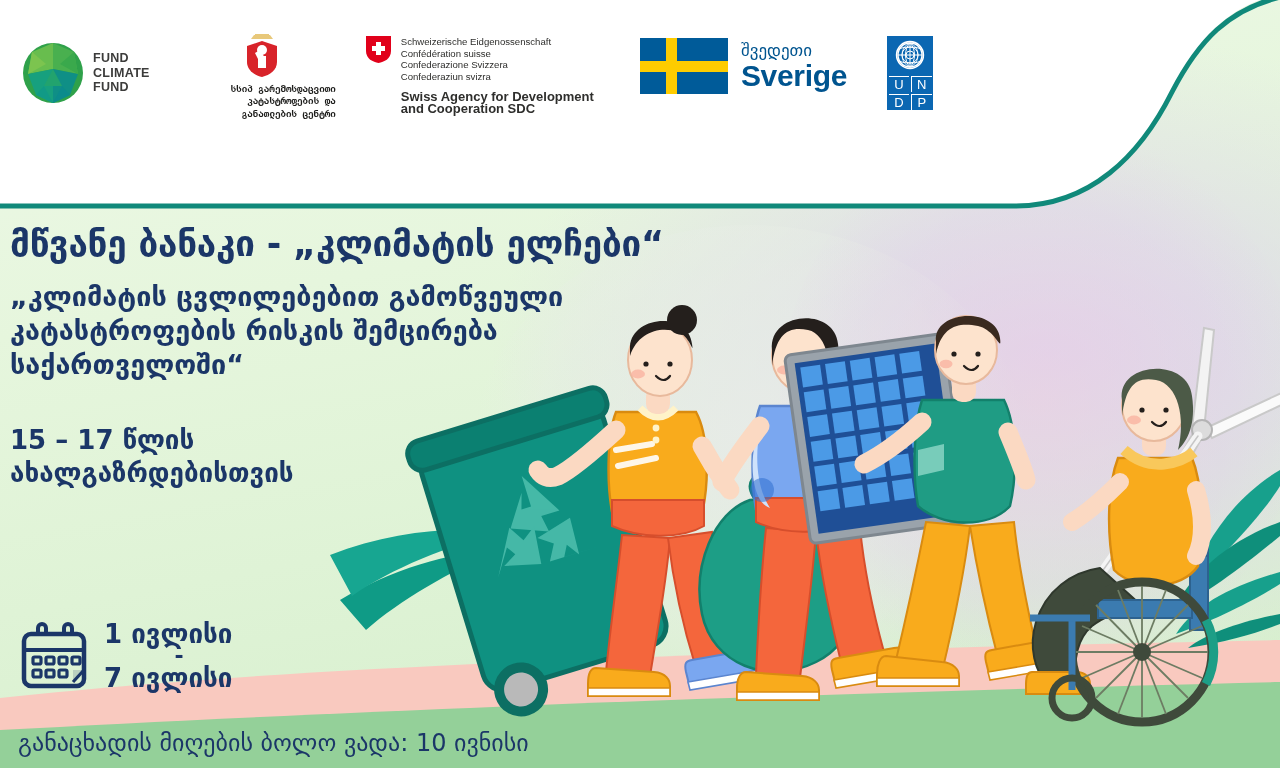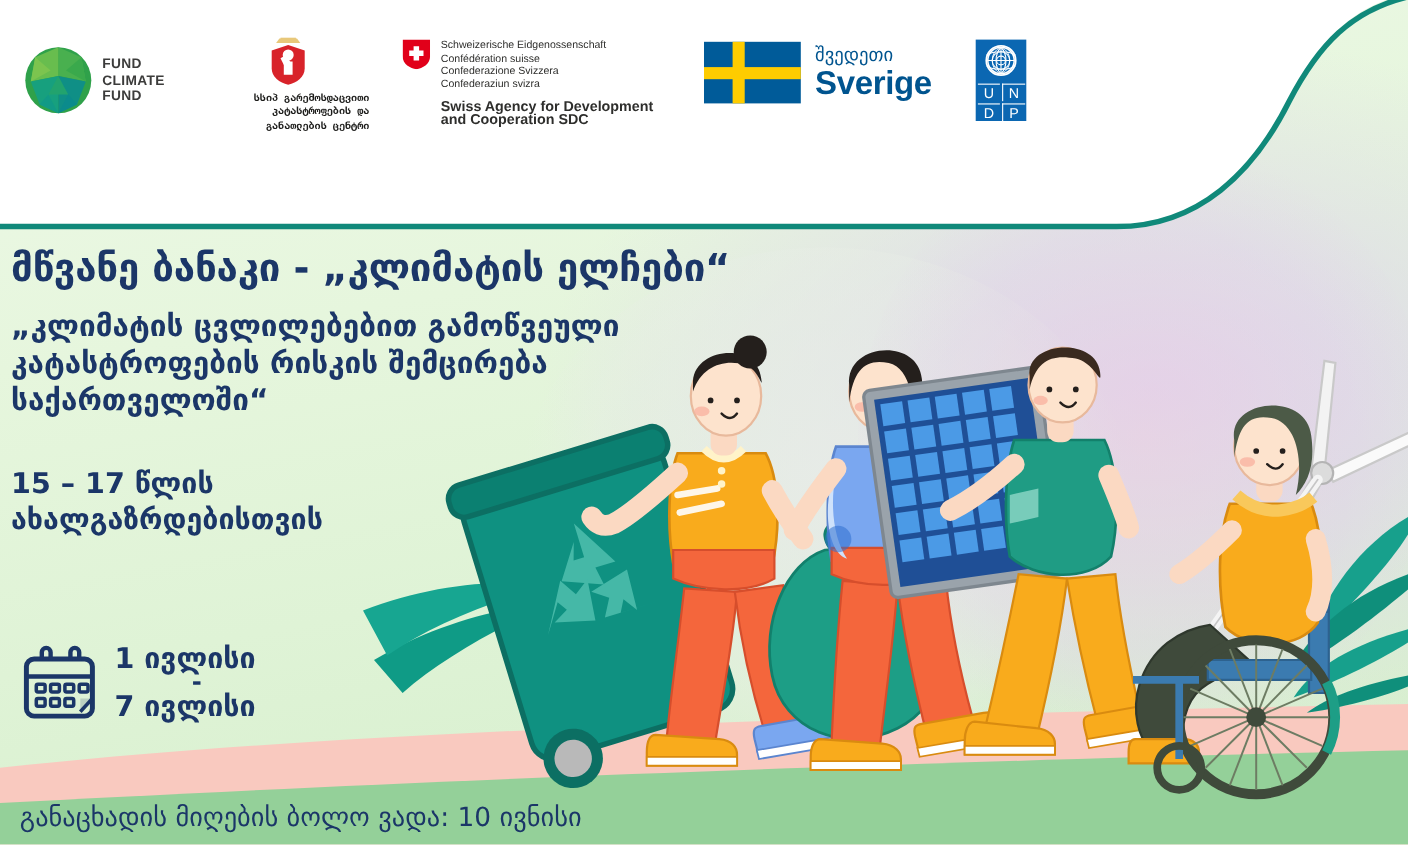--- a/index.html
+++ b/index.html
@@ -91,21 +91,21 @@
   }
   .subtitle {
     font-family:"DejaVu Sans",sans-serif; font-weight:700; font-size:27px; line-height:34px;
     color:#1b3668; margin-top:14px; max-width:660px;
   }
   .ages {
     font-family:"DejaVu Sans",sans-serif; font-weight:700; font-size:26px; line-height:33px;
     color:#1b3668; margin-top:42px;
   }
 
-  .dateblock { position:absolute; left:18px; top:584px; z-index:8; display:flex; align-items:center; gap:14px; }
+  .dateblock { position:absolute; left:18px; top:619px; z-index:8; display:flex; align-items:center; gap:14px; }
   .cal-icon { width:72px; height:72px; flex:none; }
   .datelines { font-family:"DejaVu Sans",sans-serif; font-weight:700; color:#1b3668; font-size:26px; line-height:30px; }
   .datelines .dash { display:block; text-align:center; width:150px; line-height:14px; font-size:22px; }
 
   .deadline {
     position:absolute; left:18px; top:728px; z-index:9;
     font-family:"DejaVu Sans",sans-serif; font-weight:400; font-size:24px; line-height:30px; color:#1b3668;
     white-space:nowrap;
   }
 </style>

